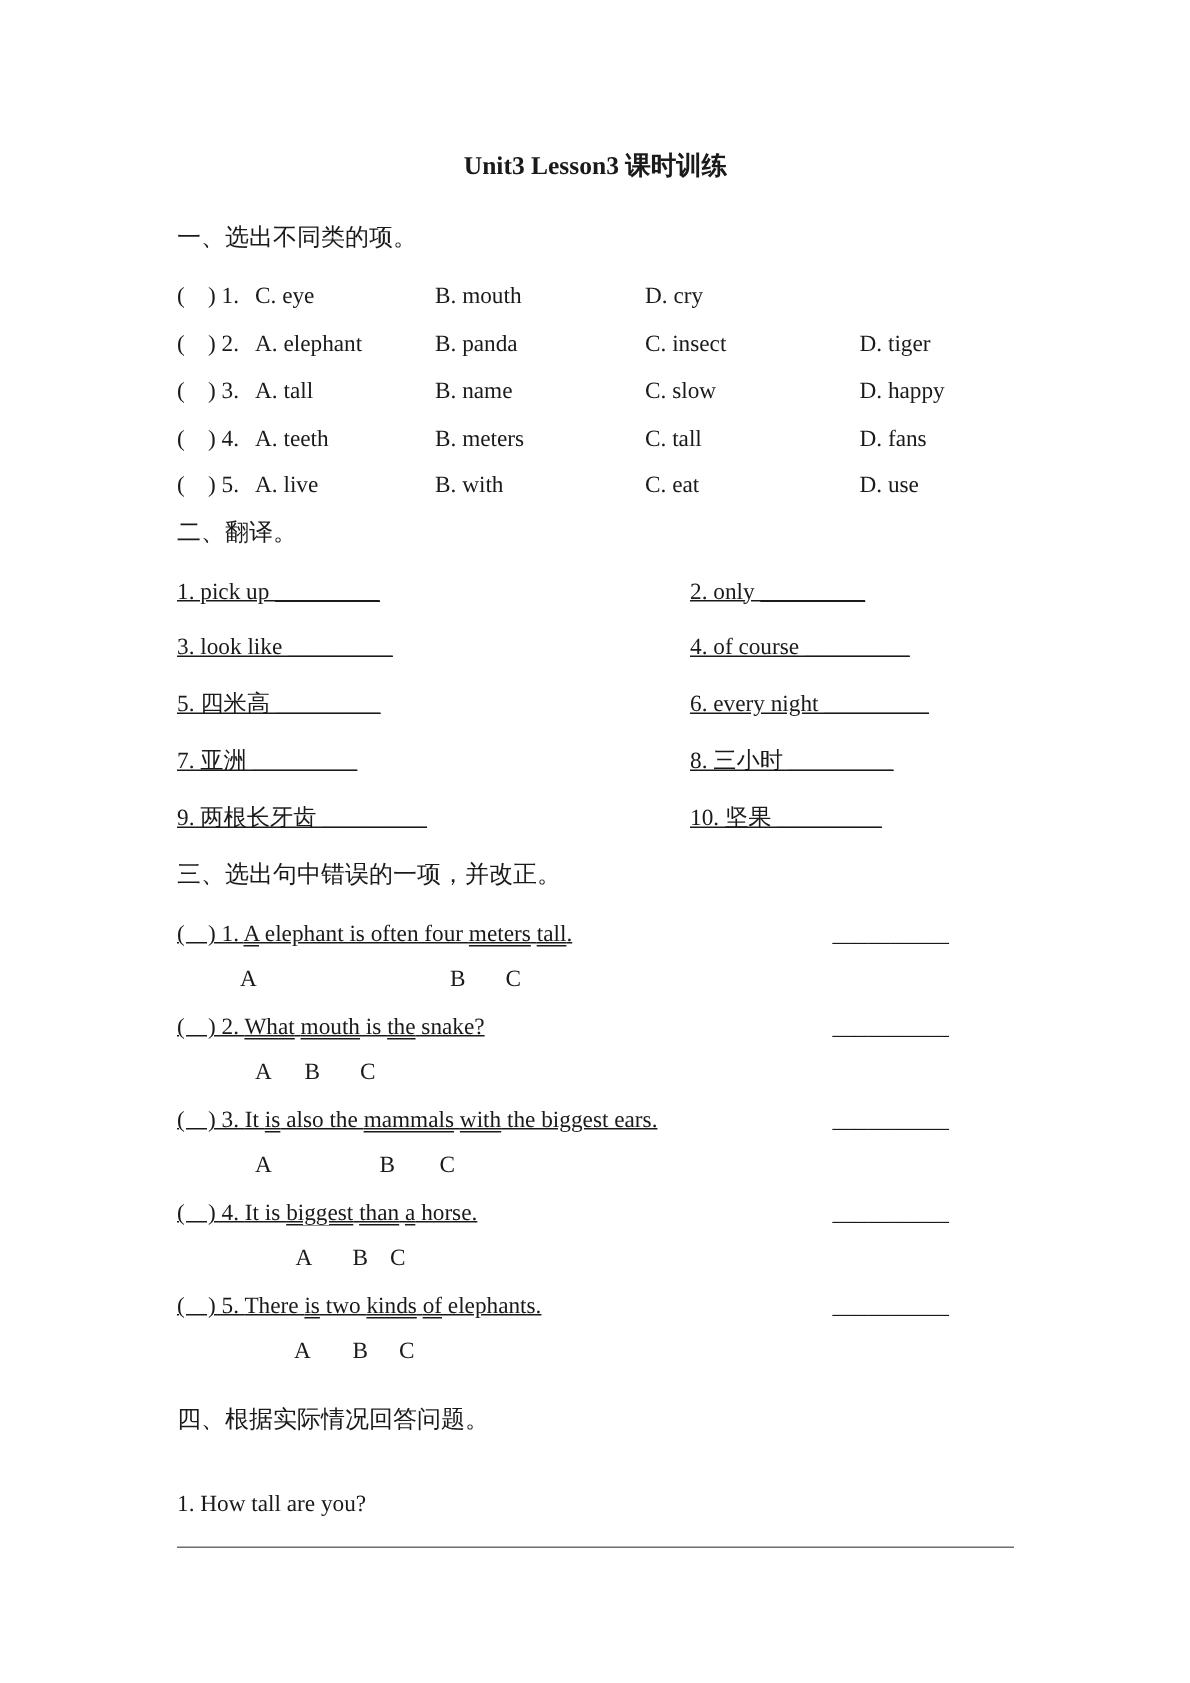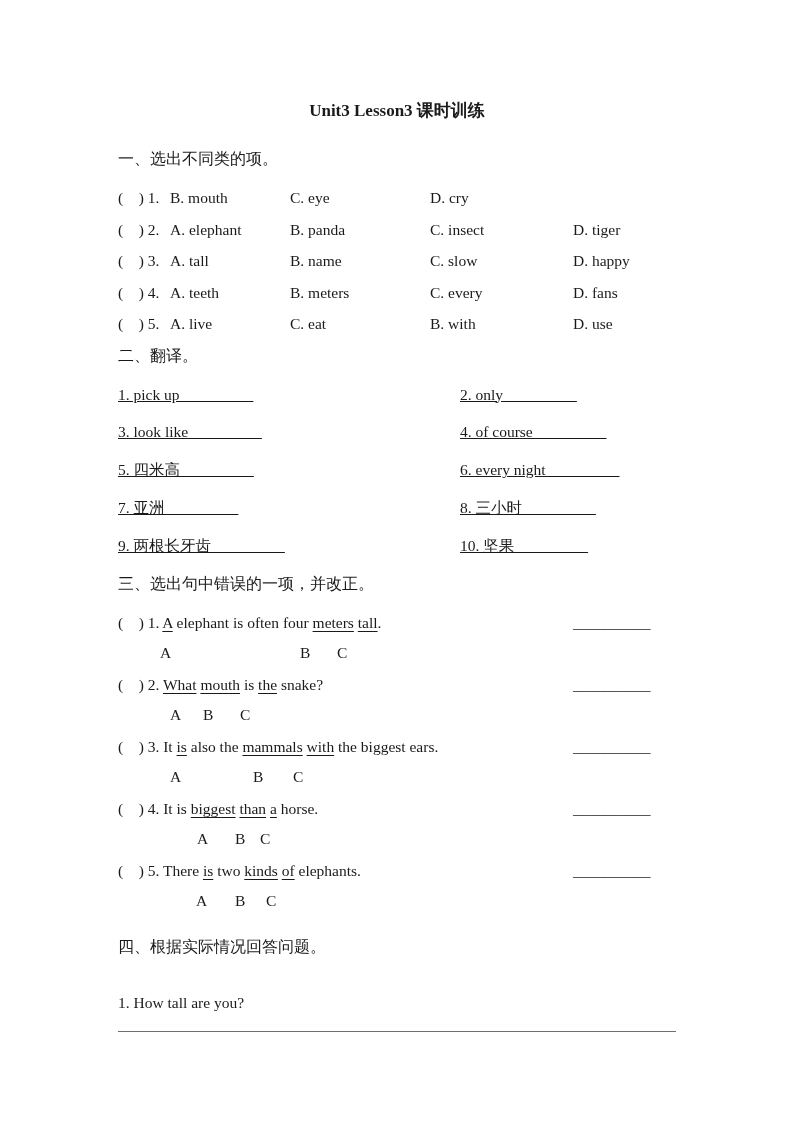--- a/index.html
+++ b/index.html
@@ -17,22 +17,22 @@
   .sec-heading { font-size:16px; line-height:20px; margin-bottom:19px; }
 
   
   .s1-row { display:grid; grid-template-columns:52px 120px 140px 143px 1fr; height:31.5px; line-height:20px; }
 
   
   .s2-grid { display:grid; grid-template-columns:342px 1fr; grid-auto-rows:37.8px; line-height:20px; margin-bottom:1px;text-decoration:underline; }
 
   
   .s3-item { position:relative; }
-  .s3-line { position:relative; height:31px; line-height:21px; }
-  .s3-blank { position:absolute; left:455px; top:0; }
+  .s3-line { position:relative; height:31px; line-height:21px;text-decoration:underline; }
+  .s3-blank { position:absolute; left:437px; top:0; }
   .seg.u { text-decoration:underline; text-underline-offset:3px; }
   .s3-labels { position:relative; height:31px; line-height:20px; }
   .lab { position:absolute; top:0; }
 
   
   .s4-heading { margin-top:15px; margin-bottom:17px; }
   .s4-question { line-height:20px;margin-top:36px; }
   .answer-line { margin-top:18px; width:558px; height:0; border-top:1px solid #6e6e6e; }
 </style>
 </head>
@@ -40,50 +40,50 @@
 
 <div class="page">
 
   <div class="doc-title" data-bind="page.title">Unit3 Lesson3 课时训练</div>
 
   <div>
     <div class="sec-heading" data-bind="section1.heading">一、选出不同类的项。</div>
 
     <div class="s1-row">
       <span data-bind="section1.rows.0.prefix">(　) 1.</span>
+      <span data-bind="section1.rows.0.options.2">C. eye</span>
       <span data-bind="section1.rows.0.options.1">B. mouth</span>
-      <span data-bind="section1.rows.0.options.2">C. eye</span>
       <span data-bind="section1.rows.0.options.3">D. cry</span>
     </div>
     <div class="s1-row">
       <span data-bind="section1.rows.1.prefix">(　) 2.</span>
       <span data-bind="section1.rows.1.options.0">A. elephant</span>
       <span data-bind="section1.rows.1.options.1">B. panda</span>
       <span data-bind="section1.rows.1.options.2">C. insect</span>
       <span data-bind="section1.rows.1.options.3">D. tiger</span>
     </div>
     <div class="s1-row">
       <span data-bind="section1.rows.2.prefix">(　) 3.</span>
       <span data-bind="section1.rows.2.options.0">A. tall</span>
       <span data-bind="section1.rows.2.options.1">B. name</span>
       <span data-bind="section1.rows.2.options.2">C. slow</span>
       <span data-bind="section1.rows.2.options.3">D. happy</span>
     </div>
     <div class="s1-row">
       <span data-bind="section1.rows.3.prefix">(　) 4.</span>
       <span data-bind="section1.rows.3.options.0">A. teeth</span>
       <span data-bind="section1.rows.3.options.1">B. meters</span>
-      <span data-bind="section1.rows.3.options.2">C. every</span>
+      <span data-bind="section1.rows.3.options.2">C. tall</span>
       <span data-bind="section1.rows.3.options.3">D. fans</span>
     </div>
     <div class="s1-row">
       <span data-bind="section1.rows.4.prefix">(　) 5.</span>
       <span data-bind="section1.rows.4.options.0">A. live</span>
+      <span data-bind="section1.rows.4.options.1">B. with</span>
       <span data-bind="section1.rows.4.options.2">C. eat</span>
-      <span data-bind="section1.rows.4.options.1">B. with</span>
       <span data-bind="section1.rows.4.options.3">D. use</span>
     </div>
   </div>
 
   <div>
     <div class="sec-heading" data-bind="section2.heading">二、翻译。</div>
     <div class="s2-grid">
       <span data-bind="section2.items.0">1. pick up _________</span>
       <span data-bind="section2.items.1">2. only _________</span>
       <span data-bind="section2.items.2">3. look like _________</span>

